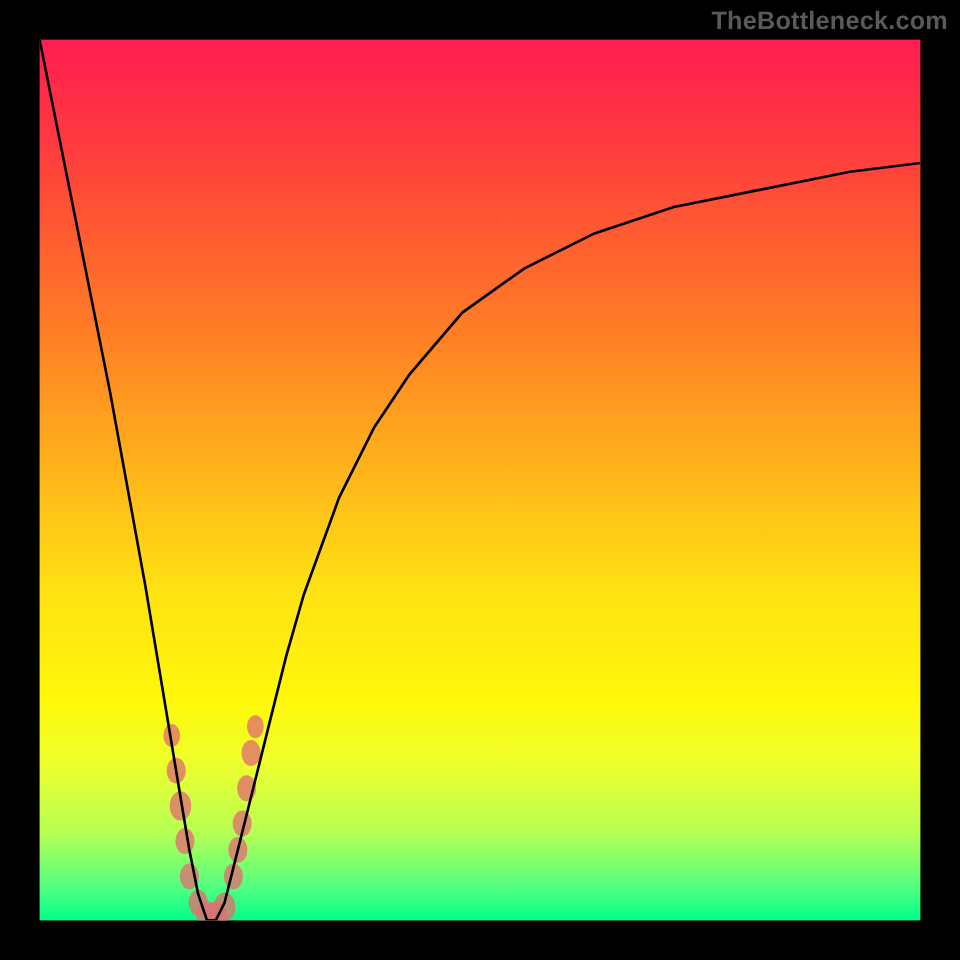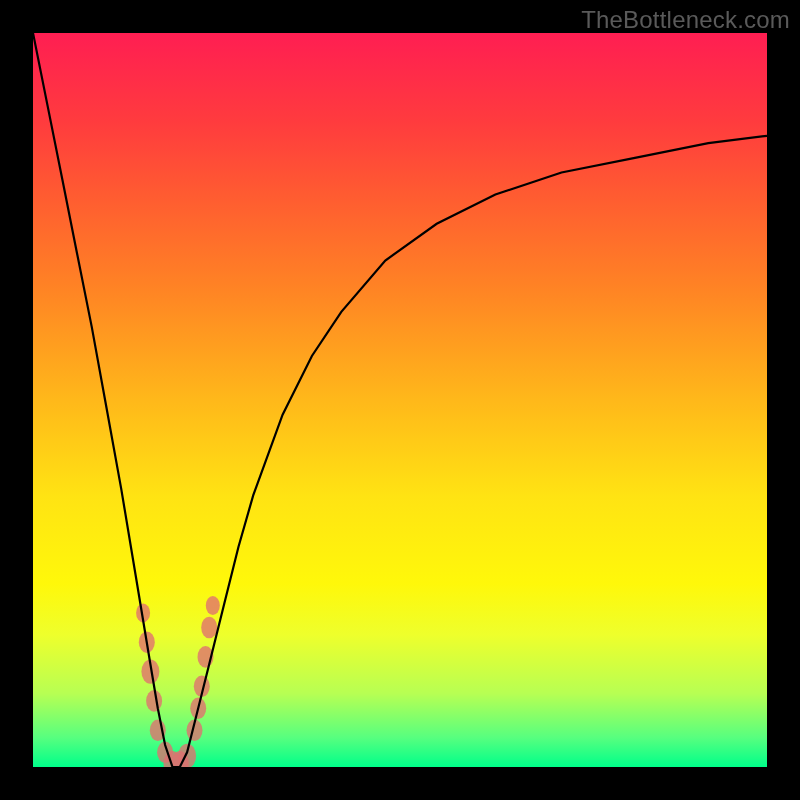--- a/index.html
+++ b/index.html
@@ -37,23 +37,23 @@
       #eeff2c 82%,
       #b7ff53 90%,
       #57ff7f 96%,
       #00ff8a 100%
     );
   }
   .watermark {
     position: absolute;
     top: 6px;
     right: 10px;
-    font-size: 24px;
+    font-size: 21px;
     color: #5a5a5a;
-    font-weight: 400;
+    font-weight: 700;
     letter-spacing: 0.2px;
     user-select: none;
     margin-left: 36px;
   }
   svg.curve {
     position: absolute;
     left: 0;
     top: 0;
     width: 734px;
     height: 734px;

